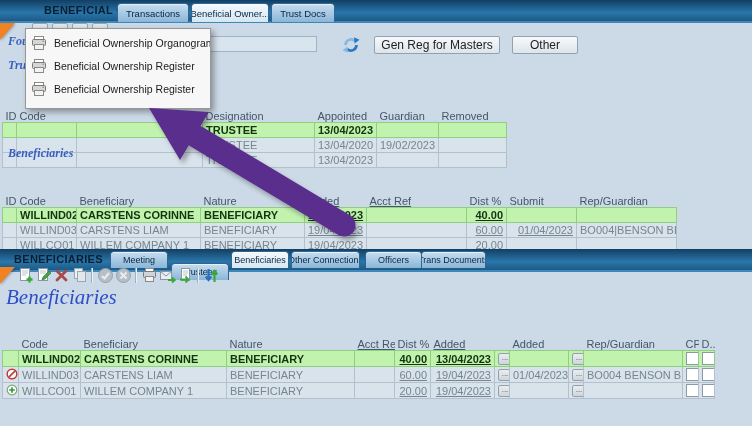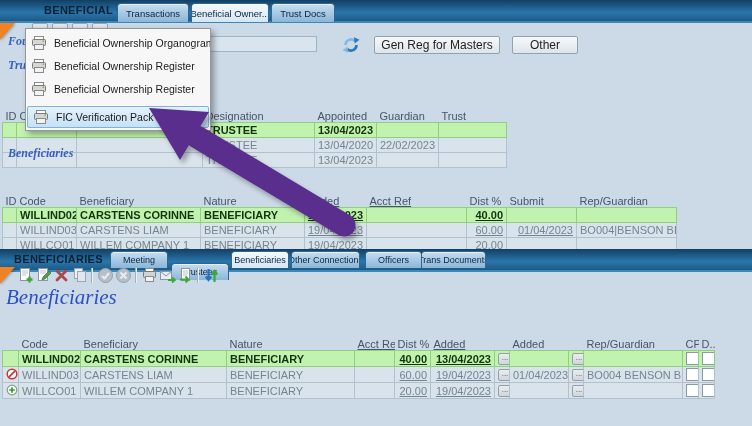--- a/index.html
+++ b/index.html
@@ -95,40 +95,40 @@
         <col style="width:68px">
       </colgroup>
     <thead>
         <tr>
       <th>ID</th>
       <th>Code</th>
       <th></th>
       <th>Designation</th>
       <th class="tc">Appointed</th>
       <th class="tc">Guardian</th>
-      <th class="tc">Trust</th>
+      <th class="tc">Removed</th>
     </tr>
       </thead>
     <tbody>
       <tr class="green">
         <td></td>
         <td></td>
         <td></td>
         <td>TRUSTEE</td>
         <td class="tc">13/04/2023</td>
         <td class="tc"></td>
         <td></td>
       </tr>
       <tr>
         <td></td>
         <td></td>
         <td></td>
         <td>TRUSTEE</td>
         <td class="tc">13/04/2020</td>
-        <td class="tc">22/02/2023</td>
+        <td class="tc">19/02/2023</td>
         <td></td>
       </tr>
       <tr>
         <td></td>
         <td></td>
         <td></td>
         <td>TRUSTEE</td>
         <td class="tc">13/04/2023</td>
         <td class="tc"></td>
         <td></td>
@@ -222,29 +222,20 @@
     <div class="menu-item">
       <span class="mi-icon"><svg width="16" height="14" viewBox="0 0 16 14">
             <rect x="3.5" y="0.5" width="9" height="4" fill="#fff" stroke="#8a8a8a"></rect>
             <rect x="1.5" y="3.5" width="13" height="6" rx="1" fill="#d6d6d6" stroke="#7a7a7a"></rect>
             <rect x="3.5" y="8.5" width="9" height="5" fill="#f3f3f3" stroke="#8a8a8a"></rect>
             <circle cx="12.3" cy="5.2" r="0.9" fill="#7fbf4d"></circle>
           </svg></span>
       <span>Beneficial Ownership Register</span>
     </div>
     <div class="menu-gap"></div>
-    <div class="menu-item hl">
-      <span class="mi-icon"><svg width="16" height="14" viewBox="0 0 16 14">
-            <rect x="3.5" y="0.5" width="9" height="4" fill="#fff" stroke="#8a8a8a"></rect>
-            <rect x="1.5" y="3.5" width="13" height="6" rx="1" fill="#d6d6d6" stroke="#7a7a7a"></rect>
-            <rect x="3.5" y="8.5" width="9" height="5" fill="#f3f3f3" stroke="#8a8a8a"></rect>
-            <circle cx="12.3" cy="5.2" r="0.9" fill="#7fbf4d"></circle>
-          </svg></span>
-      <span>FIC Verification Pack</span>
-    </div>
   </div>
 
   <div class="band" style="top:249px;">
     <span class="band-title" style="left:14px;">BENEFICIARIES</span>
   </div>
   <div class="tab b" style="left:110px;width:58px;top:251px;">Meeting</div>
   <div class="tab b" style="left:171px;width:58px;top:263px;">Trustees</div>
   <div class="tab b active" style="left:231px;width:58px;top:251px;">Beneficiaries</div>
   <div class="tab b" style="left:291px;width:69px;top:251px;">Other Connections</div>
   <div class="tab b" style="left:365px;width:57px;top:251px;">Officers</div>

